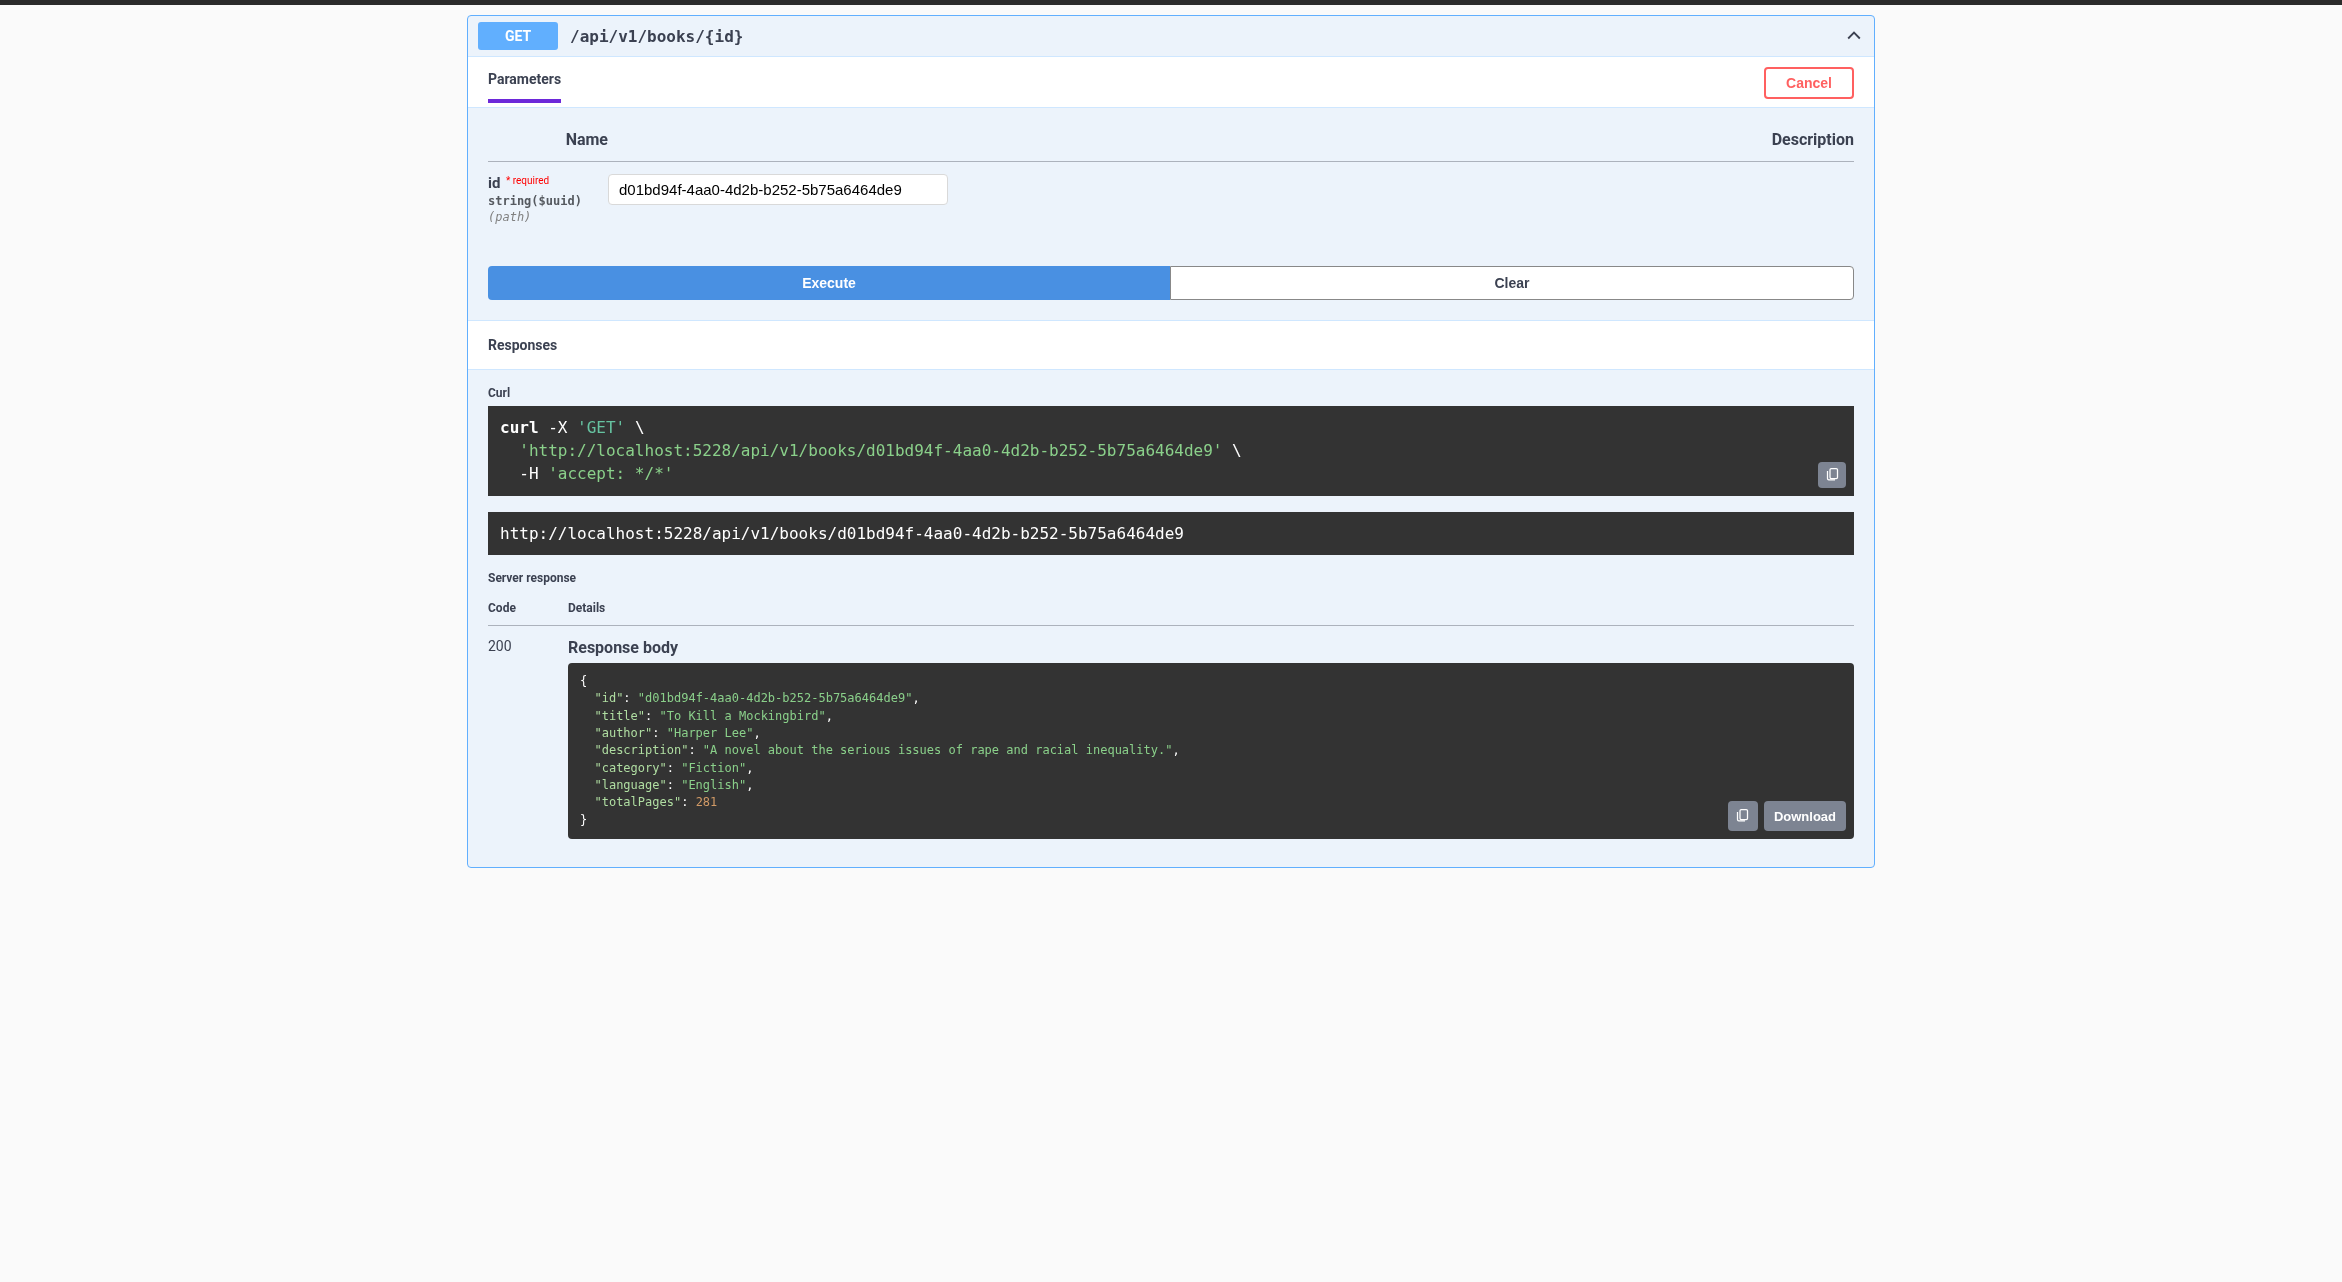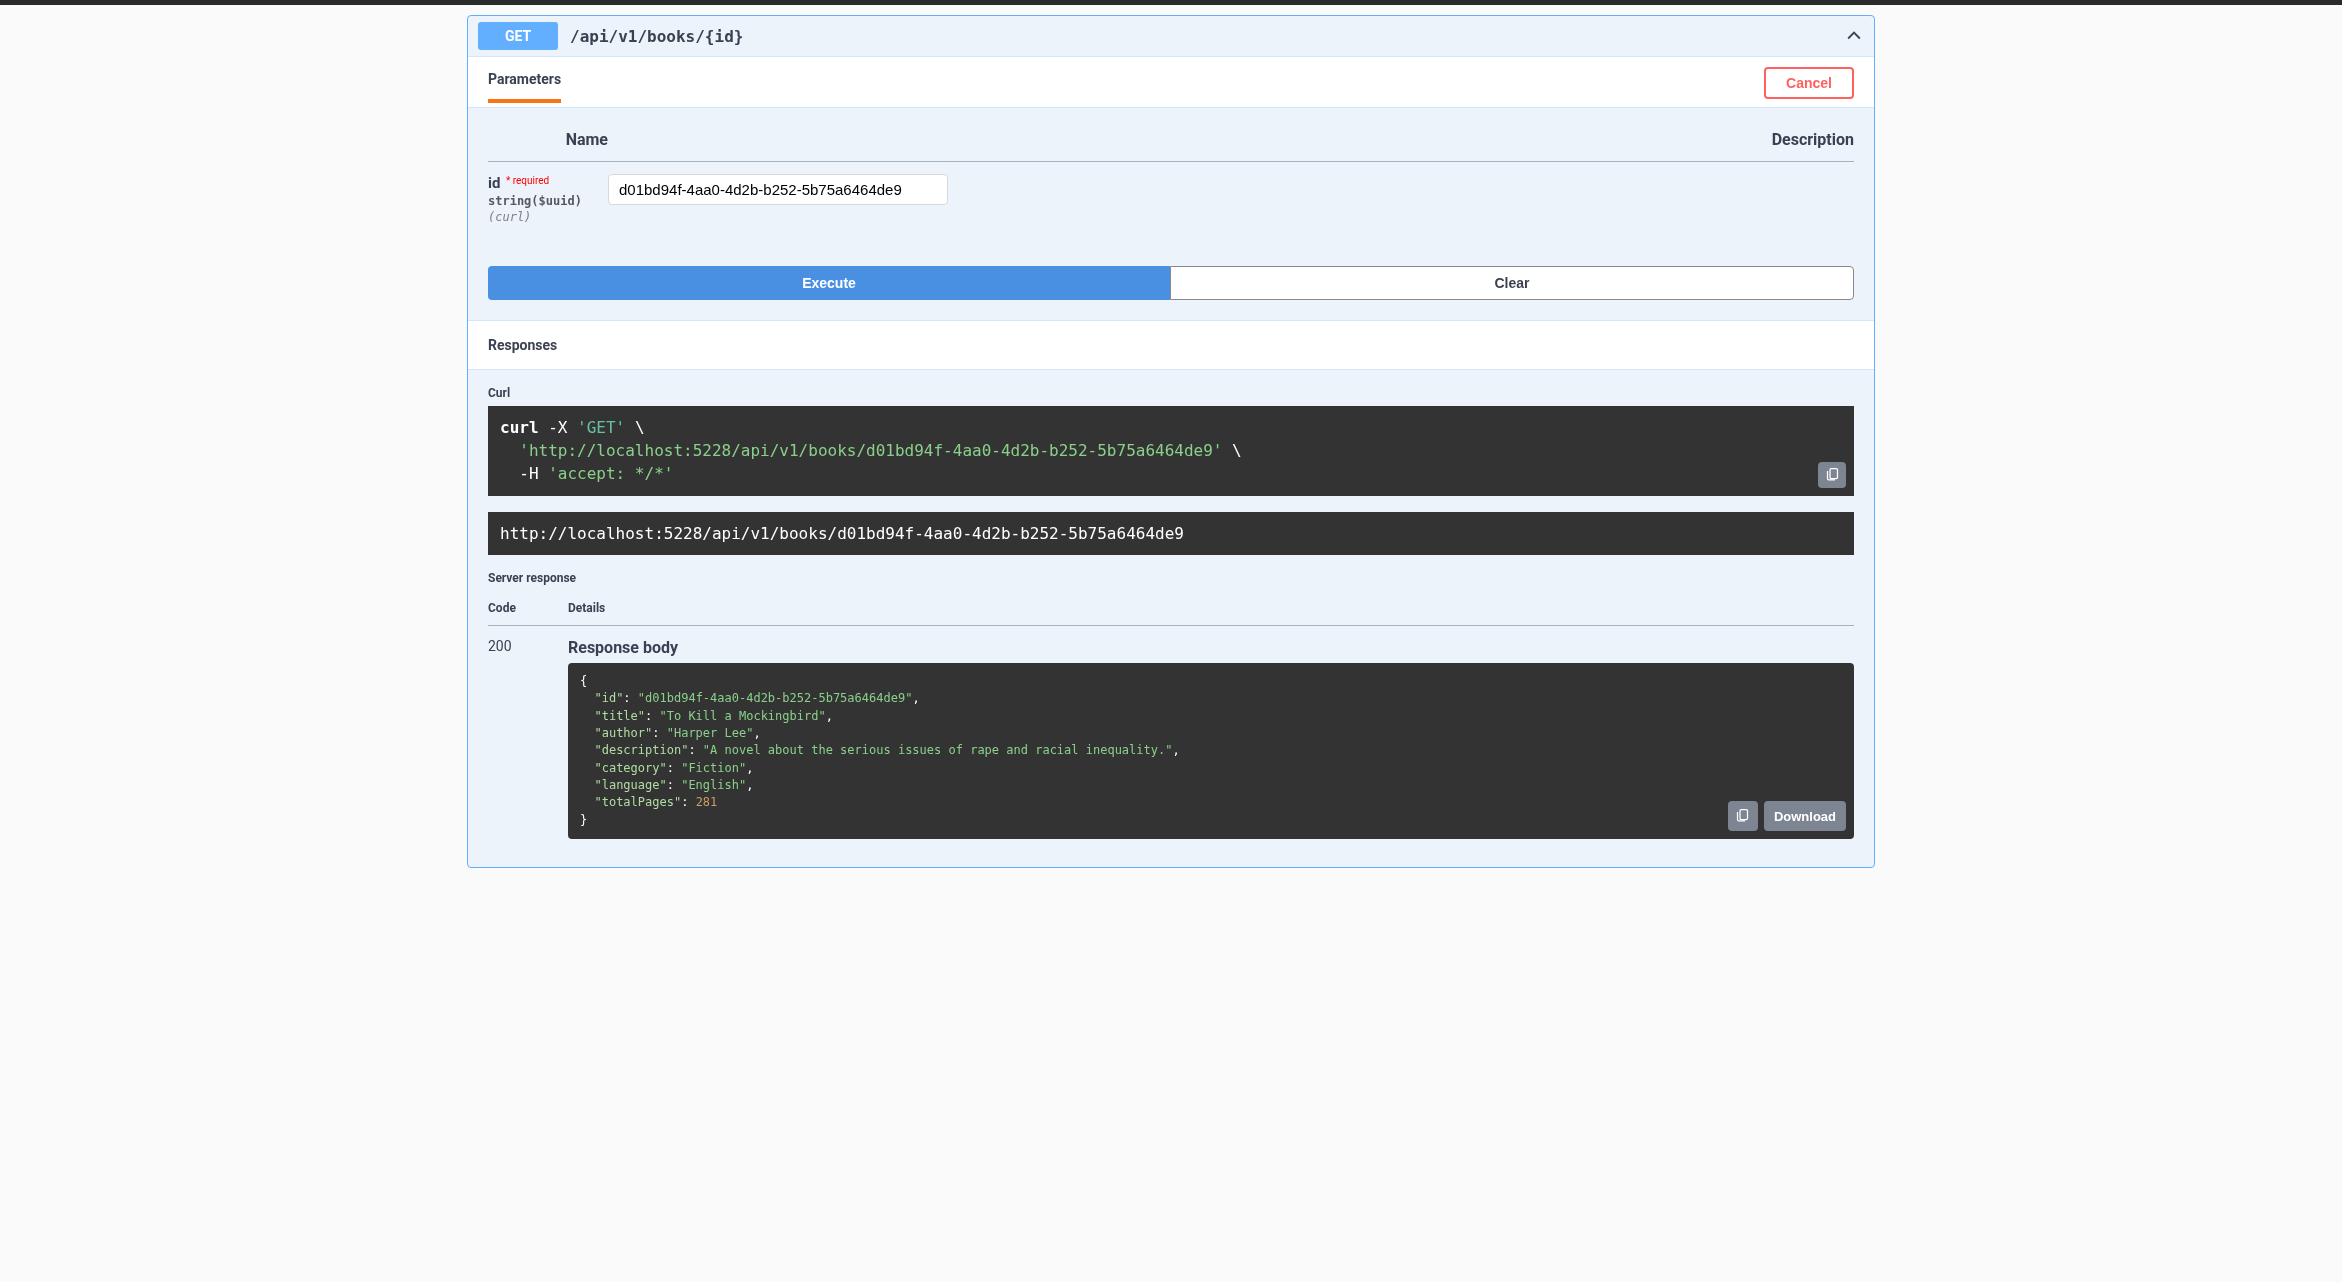--- a/index.html
+++ b/index.html
@@ -59,21 +59,21 @@
     border-bottom: 1px solid rgba(97,175,254,0.3);
     display: flex;
     align-items: center;
     justify-content: space-between;
     padding: 10px 20px 0 20px;
   }
   .tab-header .tab {
     font-weight: 700;
     color: #3b4151;
     padding-bottom: 12px;
-    border-bottom: 4px solid #f97316;
+    border-bottom: 4px solid #6d28d9;
   }
   .btn-cancel {
     border: 2px solid #ff6060;
     color: #ff6060;
     background: transparent;
     padding: 6px 20px;
     font-weight: 700;
     font-size: 14px;
     border-radius: 4px;
     cursor: pointer;
@@ -309,21 +309,21 @@
             </tr>
           </thead>
           <tbody>
             <tr>
               <td class="param-name-cell">
                 <div>
                   <span class="param-name">id</span>
                   <span class="param-required">* required</span>
                 </div>
                 <div class="param-type">string($uuid)</div>
-                <div class="param-in">(curl)</div>
+                <div class="param-in">(path)</div>
               </td>
               <td>
                 <input class="param-input" type="text" value="d01bd94f-4aa0-4d2b-b252-5b75a6464de9" style="">
               </td>
             </tr>
           </tbody>
         </table>
       </div>
 
       <div class="exec-row">

